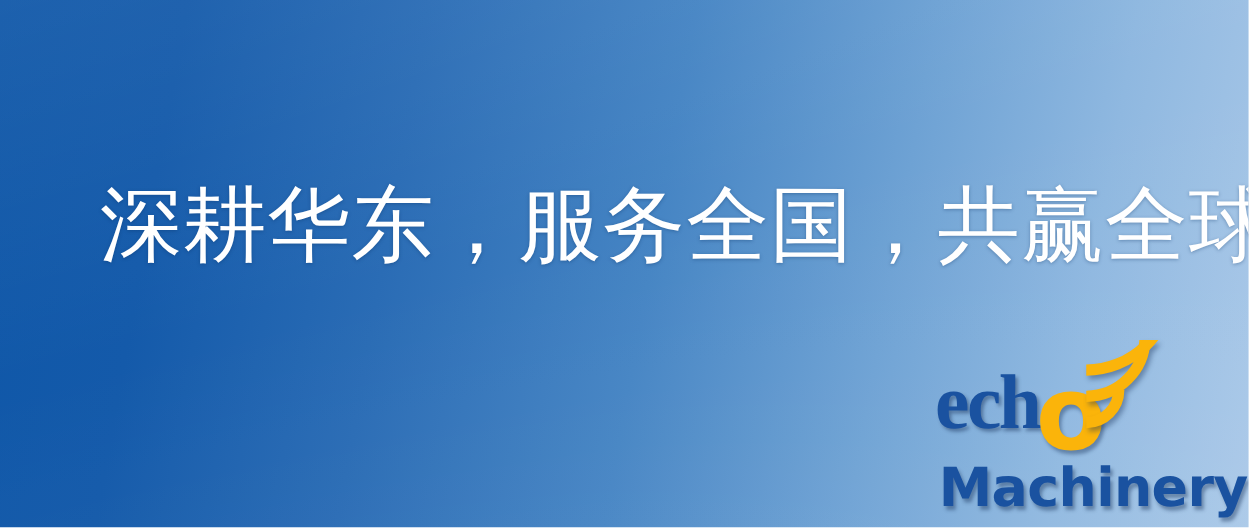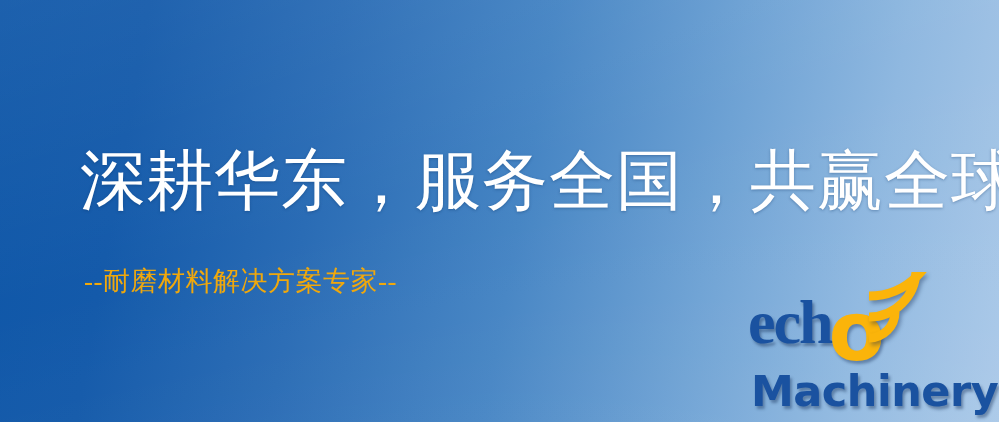--- a/index.html
+++ b/index.html
@@ -114,21 +114,20 @@
 </style>
 </head>
 <body>
 
 <div id="banner">
 
   <div id="sheen"></div>
 
   <div id="headline">深耕华东，服务全国，共赢全球</div>
 
-  <div id="subtitle">--耐磨材料解决方案专家--</div>
 
   <div id="logo">
 
     <div id="logo-wordmark">
       <span class="logo-echo-text">ech</span>
 
       <span id="logo-o-wrap">
         <span class="logo-o-text">o</span>
 
         <svg id="logo-arcs" viewBox="0 0 70 74">

